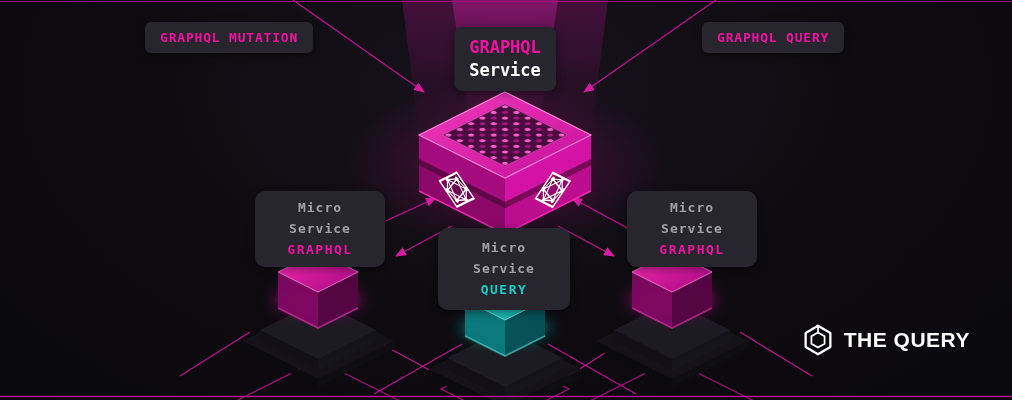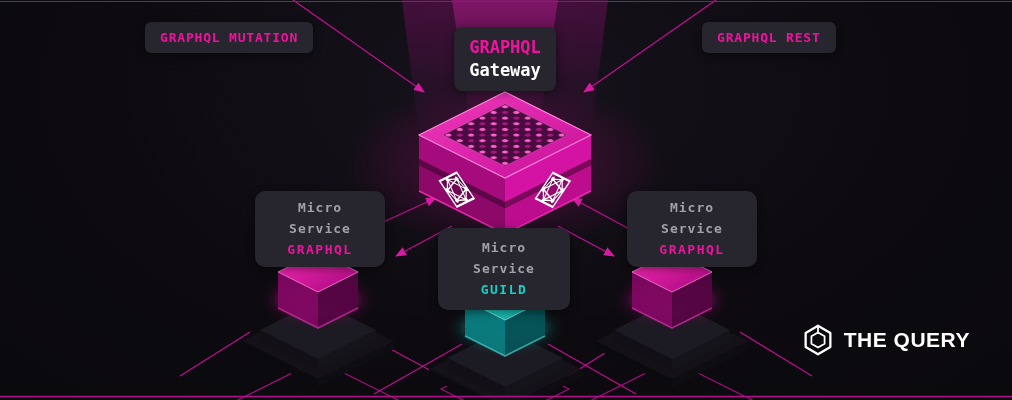--- a/index.html
+++ b/index.html
@@ -205,36 +205,36 @@
 
     <line x1="0" y1="1.5" x2="1012" y2="1.5" stroke="#9c0e78" stroke-width="1.2"></line>
     <line x1="0" y1="396.5" x2="1012" y2="396.5" stroke="#b01089" stroke-width="1.3"></line>
   </svg>
 
   <div class="badge small mutation">
     <span>GRAPHQL MUTATION</span>
   </div>
 
   <div class="badge small query">
-    <span>GRAPHQL REST</span>
+    <span>GRAPHQL QUERY</span>
   </div>
 
   <div class="badge gateway">
     <span class="g-title">GRAPHQL</span>
-    <span class="g-sub">Gateway</span>
+    <span class="g-sub">Service</span>
   </div>
 
   <div class="svc left">
     <span class="t">Micro Service</span>
     <span class="p pink">GRAPHQL</span>
   </div>
 
   <div class="svc center">
     <span class="t">Micro Service</span>
-    <span class="p teal">GUILD</span>
+    <span class="p teal">QUERY</span>
   </div>
 
   <div class="svc right">
     <span class="t">Micro Service</span>
     <span class="p pink">GRAPHQL</span>
   </div>
 
   <div class="brand">
     <svg width="32" height="36" viewBox="-18 -19 36 38">
       <path d="M0,-16 L13.9,-8 L13.9,8 L0,16 L-13.9,8 L-13.9,-8 Z" fill="none" stroke="#fff" stroke-width="2.6" stroke-linejoin="round"></path>

